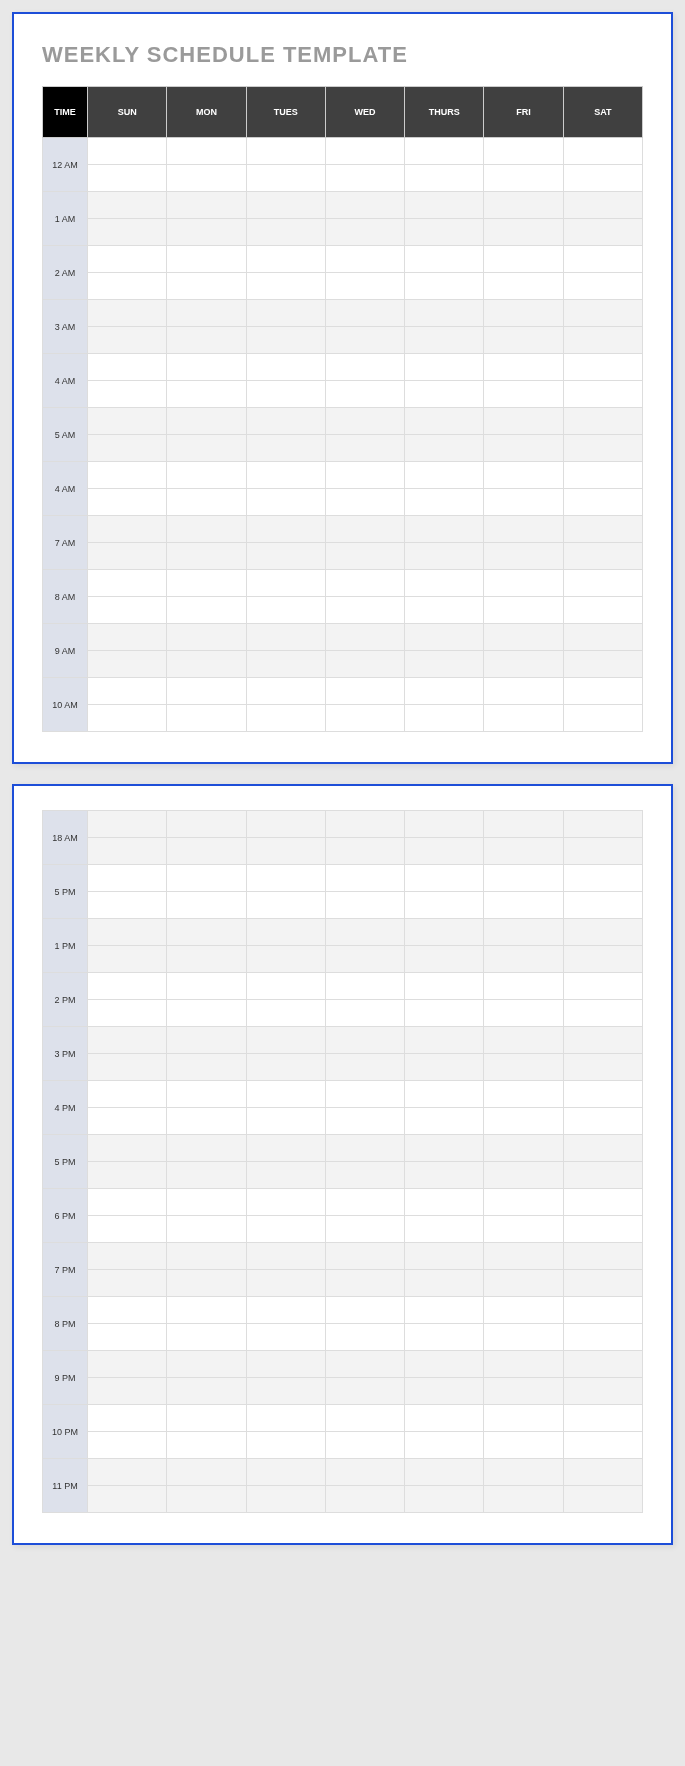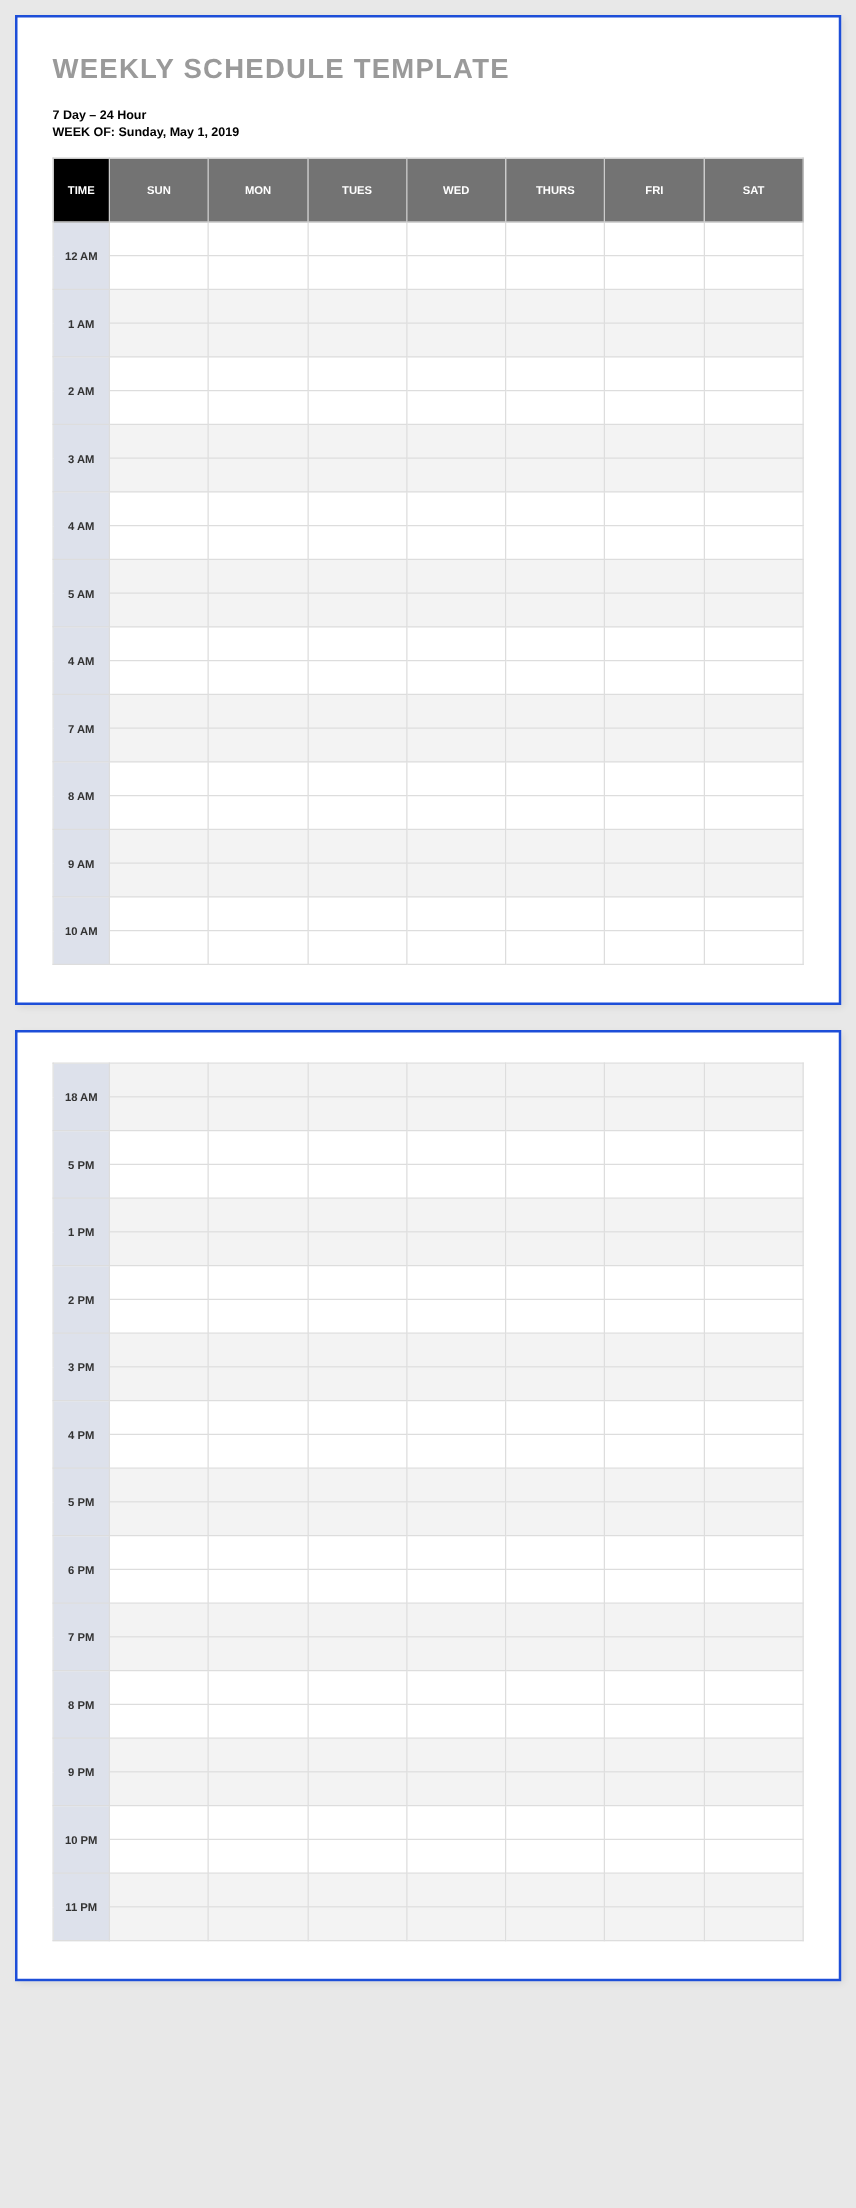--- a/index.html
+++ b/index.html
@@ -42,50 +42,45 @@
     font-weight: bold;
     padding: 20px 2px;
     text-align: center;
     border: 1px solid #ccc;
   }
   th.time-head {
     background: #000;
     color: #fff;
   }
   th.day-head {
-    background: #737373;
+    background: #404040;
     color: #fff;
   }
   td {
     border: 1px solid #ddd;
     height: 27px;
     font-size: 9px;
     padding: 0 3px;
   }
   td.time-cell {
     background: #dde1eb;
     text-align: center;
-    font-weight: bold;
+    font-weight: normal;
     font-size: 9px;
     color: #333;
     vertical-align: middle;
   }
   tr.alt td.slot { background: #f3f3f3; }
   tr.norm td.slot { background: #fff; }
 </style>
 </head>
 <body>
 
 <div class="page">
   <div class="title">WEEKLY SCHEDULE TEMPLATE</div>
-  <div class="subtitle">
-    <span>7 Day – 24 Hour</span><br>
-    <span>WEEK OF:</span>
-    <span>Sunday, May 1, 2019</span>
-  </div>
   <table>
     <colgroup>
       <col class="time-col">
         <col>
         <col>
         <col>
         <col>
         <col>
         <col>
         <col>

